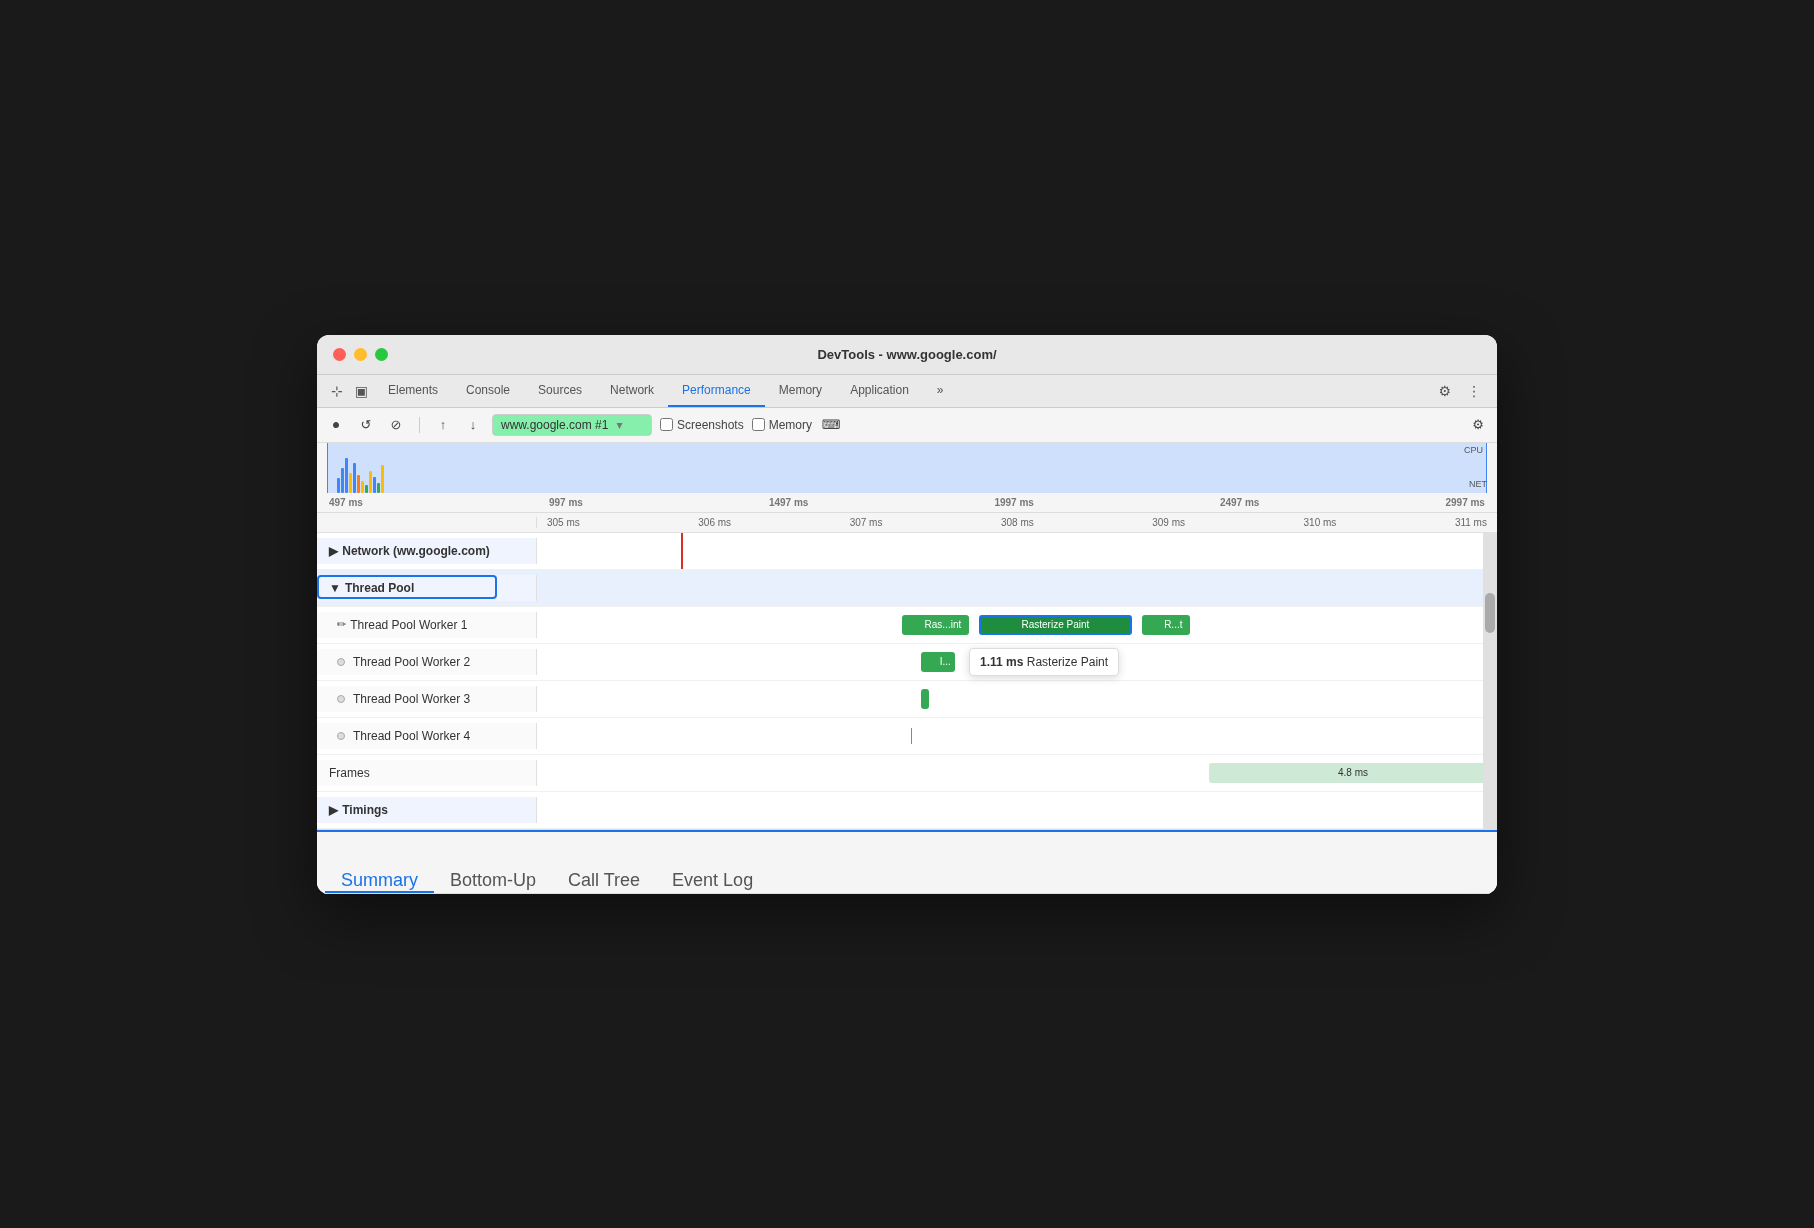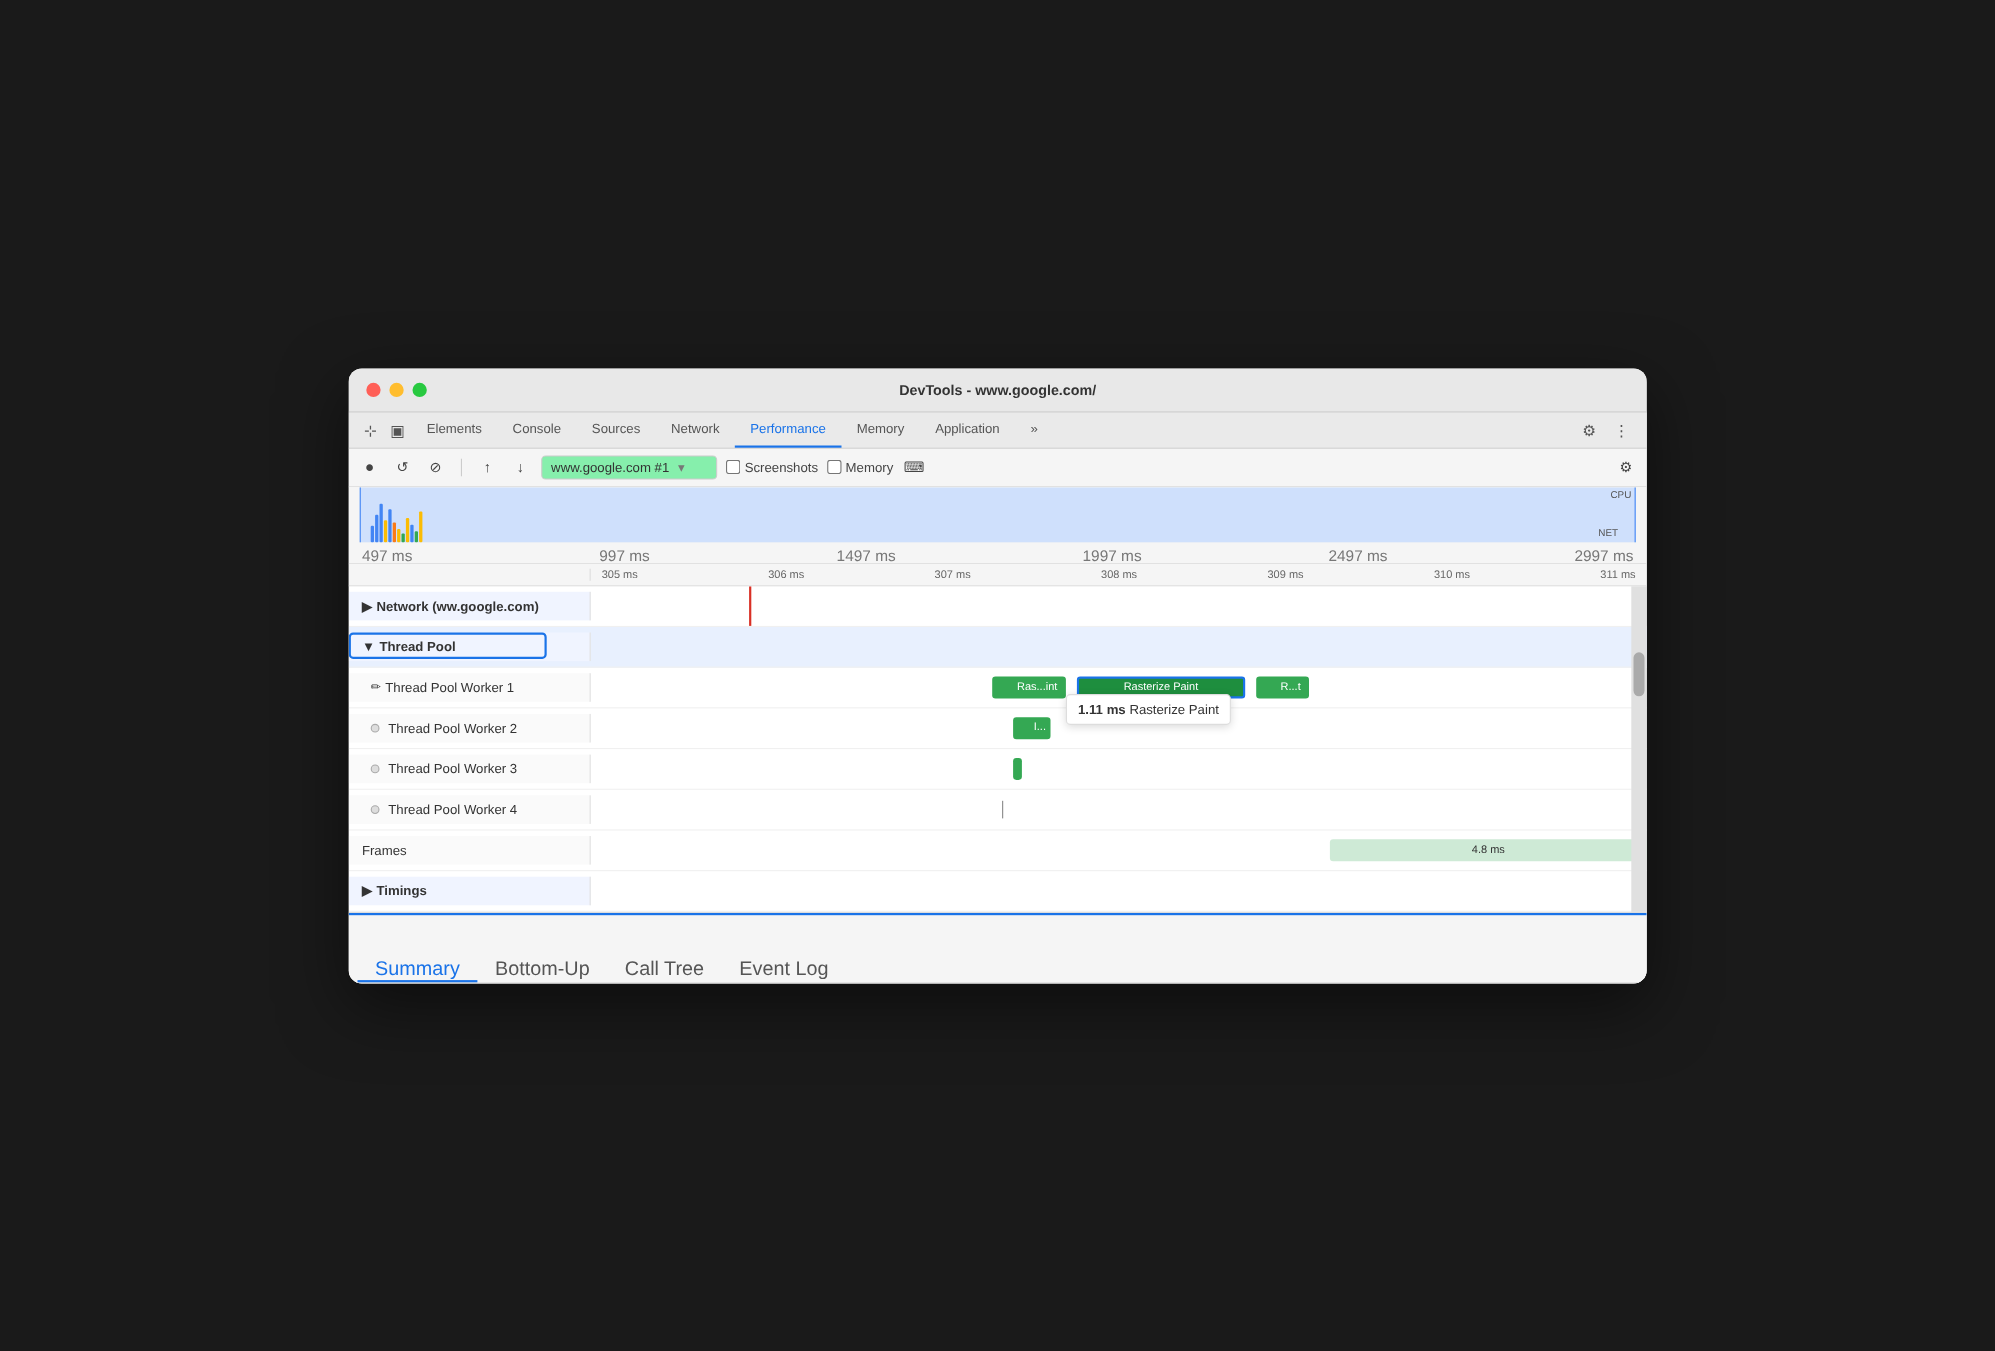--- a/index.html
+++ b/index.html
@@ -132,40 +132,41 @@
       background: #f5f5f5;
       border-bottom: 1px solid #ddd;
       height: 70px;
       position: relative;
       overflow: hidden;
     }
     .overview-timeline {
       display: flex;
       justify-content: space-between;
       padding: 4px 12px;
-      font-size: 14px;
+      font-size: 10px;
       color: #777;
+      font-weight: bold;
     }
     .overview-inner {
       height: 50px;
       background: #e8f0fe;
       margin: 0 10px;
       border-radius: 2px;
       position: relative;
     }
     .cpu-label {
       position: absolute;
       right: 4px;
       top: 2px;
       font-size: 9px;
       color: #555;
     }
     .net-label {
       position: absolute;
-      right: 16px;
+      right: 0;
       bottom: 4px;
       font-size: 9px;
       color: #555;
     }
     
     .flame-area {
       display: flex;
       flex-direction: column;
       border-bottom: 1px solid #ddd;
     }
@@ -484,21 +485,21 @@
               <span>Thread Pool Worker 1</span>
             </div>
             <div class="row-content" style="position:relative;">
 
               <div class="timeline-bar bar-green" style="left:38%; width:7%;">Ras...int</div>
 
               <div class="timeline-bar bar-green-selected" style="left:46%; width:16%;">Rasterize Paint</div>
 
               <div class="timeline-bar bar-green" style="left:63%; width:5%;">R...t</div>
 
-              <div class="tooltip" style="left:45%; top:24px;">
+              <div class="tooltip" style="left:45%; top:41px;">
                 <strong>1.11 ms</strong>
                 <span> Rasterize Paint</span>
               </div>
             </div>
           </div>
 
           <div class="flame-row">
             <div class="row-label" style="padding-left: 20px;">
               <span class="dot-icon"></span>
               <span style="margin-left:4px;text-align:center;">Thread Pool Worker 2</span>

